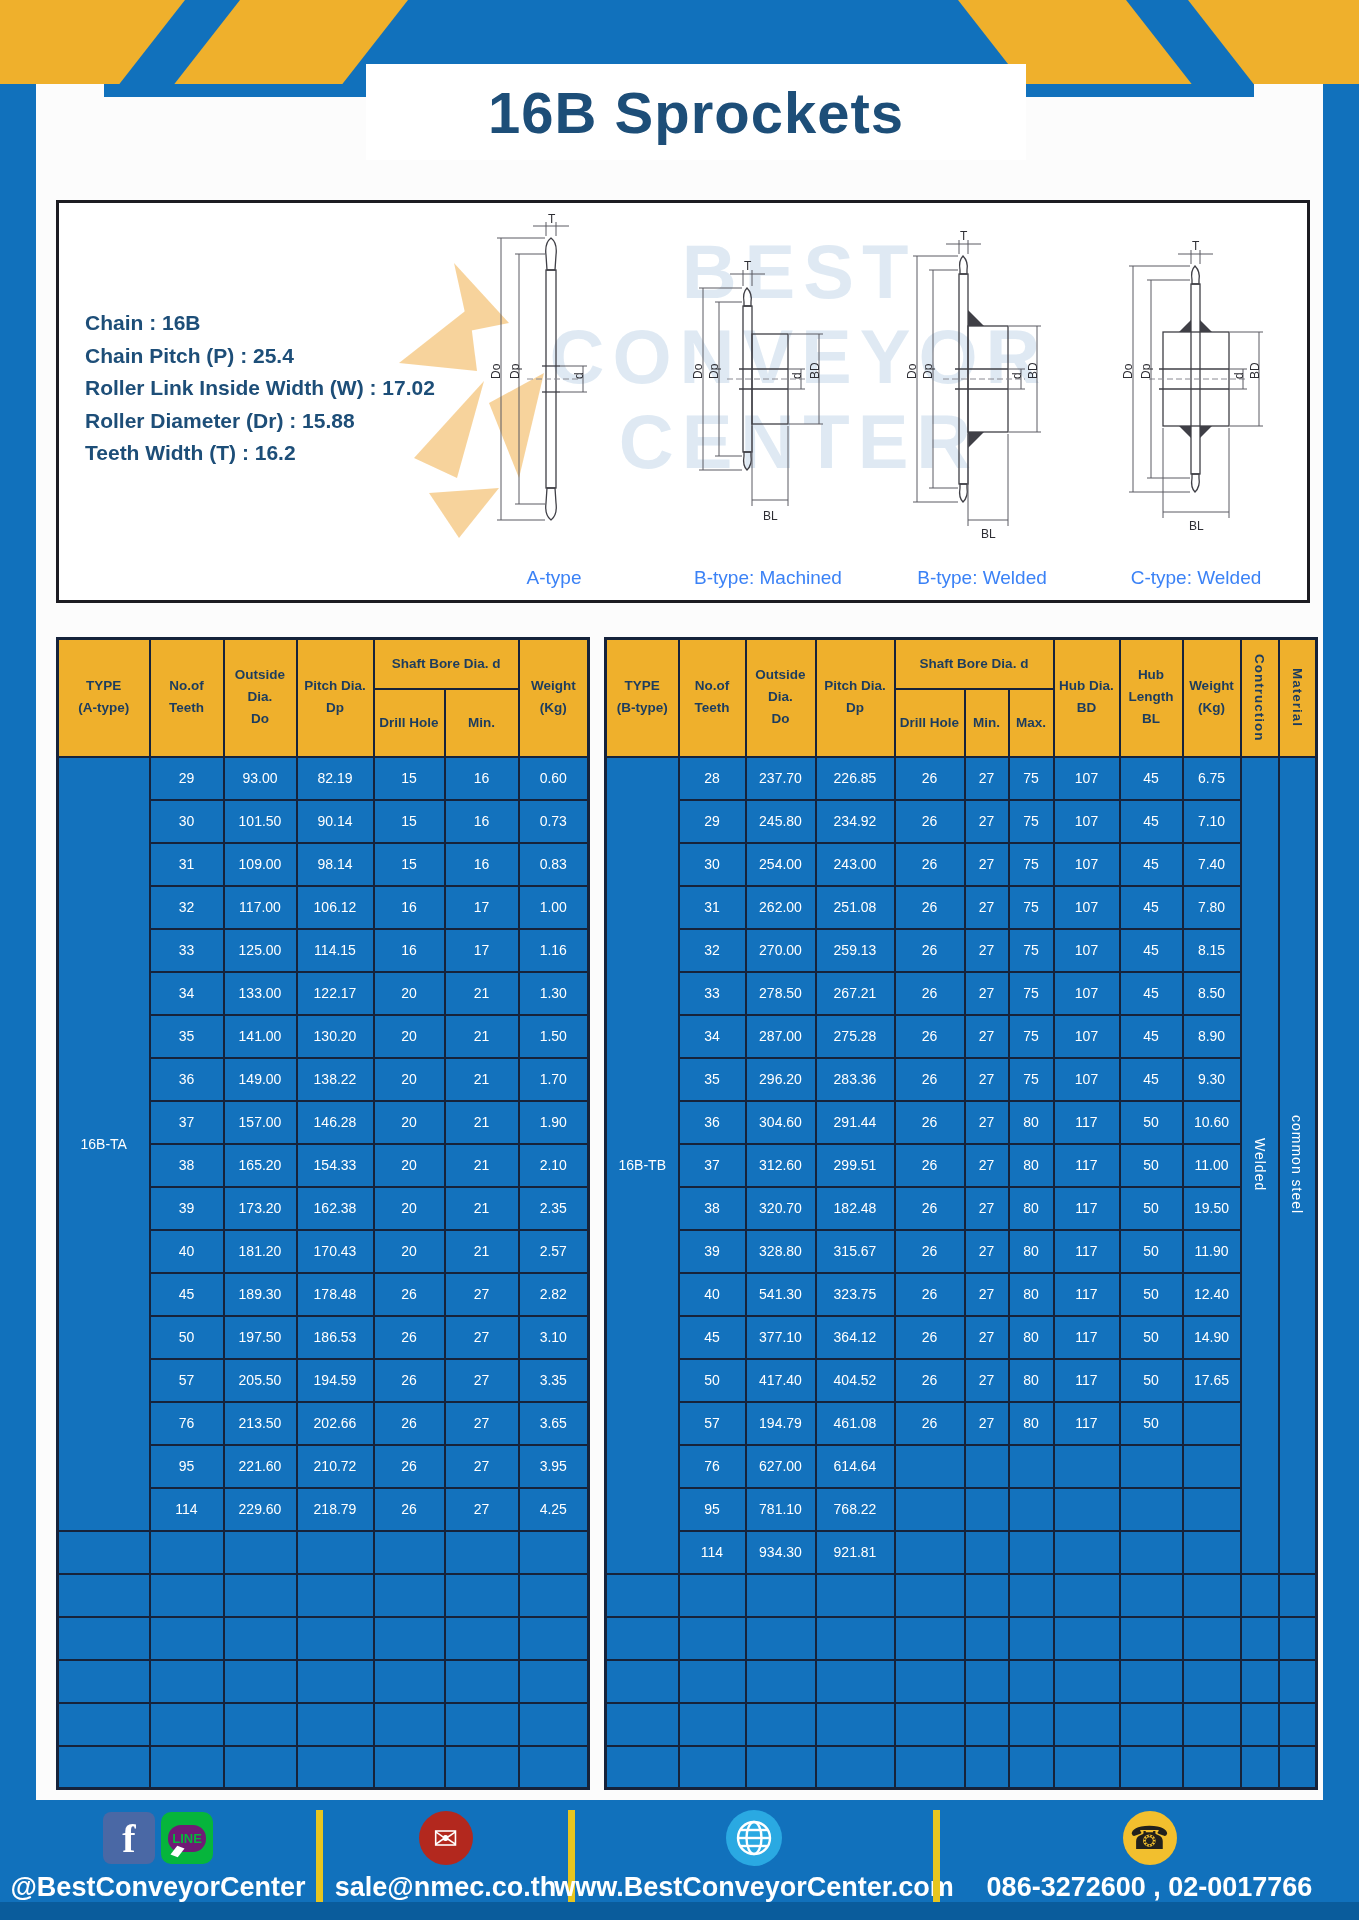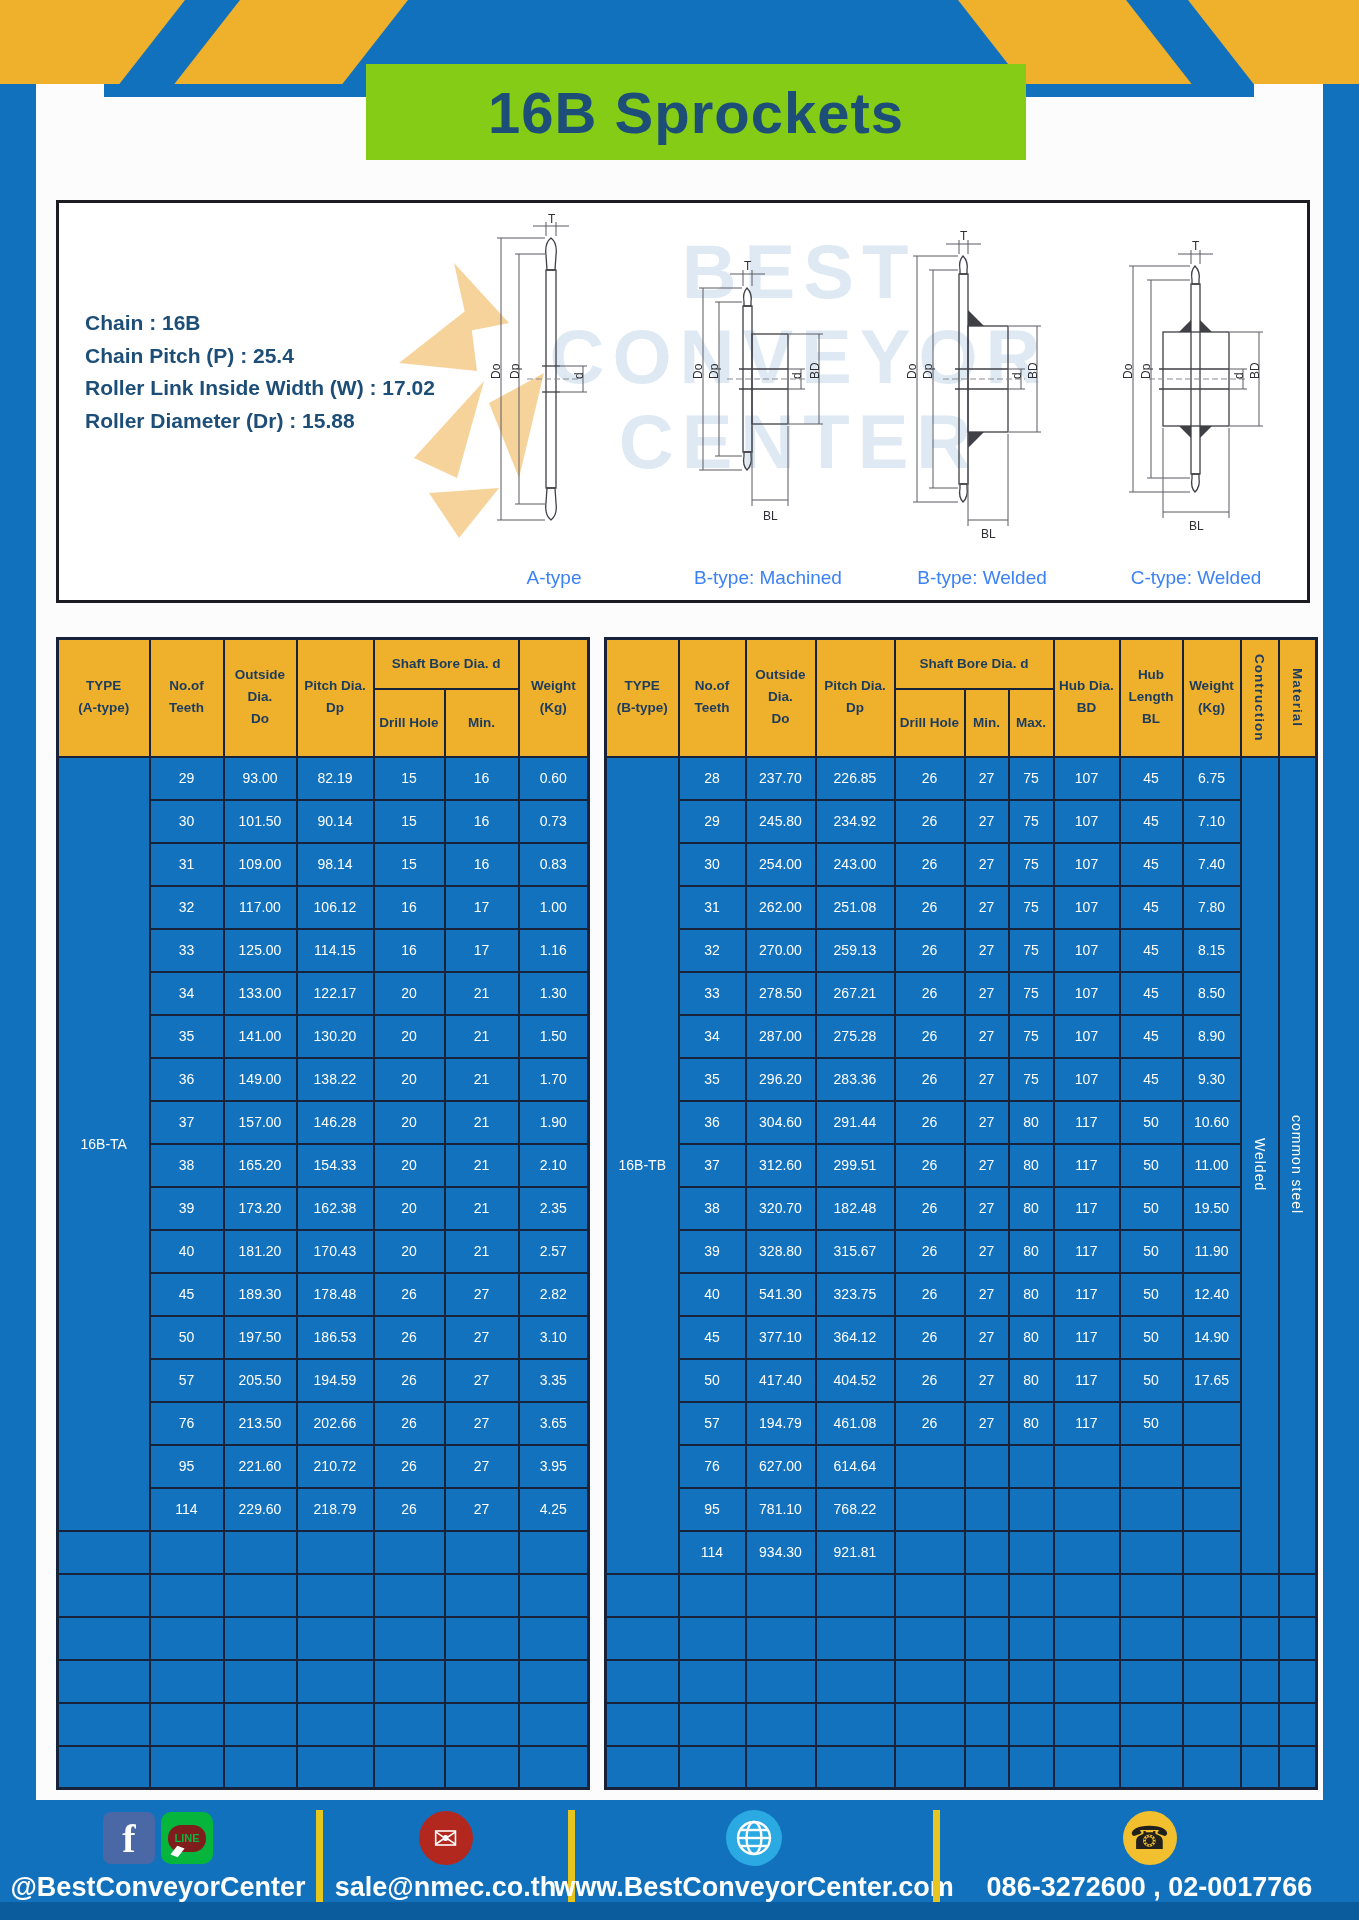--- a/index.html
+++ b/index.html
@@ -9,21 +9,21 @@
     font-family:"Liberation Sans", sans-serif;
   }
   
   .white-page{position:absolute;left:36px;top:44px;width:1287px;height:1756px;background:#fcfcfc;}
   .top-band{position:absolute;left:104px;top:0;width:1150px;height:97px;background:#1171bc;}
   .stripe{position:absolute;top:0;height:84px;background:#efb02c;transform-origin:0 0;}
   .s1{left:-30px;width:215px;transform:skewX(-38deg);}
   .s2{left:240px;width:168px;transform:skewX(-38deg);}
   .s3{left:958px;width:168px;transform-origin:100% 0;transform:skewX(38deg);}
   .s4{left:1188px;width:215px;transform-origin:100% 0;transform:skewX(38deg);}
-  .title-banner{position:absolute;left:366px;top:64px;width:660px;height:96px;background:#84cc16;
+  .title-banner{position:absolute;left:366px;top:64px;width:660px;height:96px;background:#ffffff;
     display:flex;align-items:center;justify-content:center;}
   .title-banner h1{margin:0;font-size:58px;font-weight:bold;color:#1d4e78;letter-spacing:1px;}
 
   
   .panel{position:absolute;left:56px;top:200px;width:1254px;height:403px;background:#ffffff;
     border:3px solid #1c1c22;box-sizing:border-box;}
   .specs{position:absolute;left:26px;top:104px;color:#1d4e78;font-size:21px;font-weight:bold;line-height:1.55;z-index:2;white-space:nowrap;}
   .wm-text{position:absolute;left:350px;top:26px;width:780px;text-align:center;z-index:0;
     font-size:76px;font-weight:bold;color:#c5d8ea;opacity:.55;letter-spacing:8px;line-height:1.12;}
   .wm-logo{position:absolute;left:300px;top:50px;z-index:0;opacity:.5;}
@@ -54,22 +54,22 @@
   
   .footer{position:absolute;left:0;top:1800px;width:1359px;height:120px;background:#1171bc;display:flex;}
   .f-item{display:flex;flex-direction:column;align-items:center;justify-content:flex-start;padding-top:10px;box-sizing:border-box;}
   .f-i1{width:316px;} .f-i2{width:245px;} .f-i3{width:358px;} .f-i4{flex:1;}
   .f-div{width:7px;background:#e7c51f;margin:10px 0 16px 0;}
   .f-text{font-size:27px;font-weight:bold;color:#ffffff;margin-top:6px;white-space:nowrap;}
   .icons-row{display:flex;gap:6px;align-items:center;height:56px;}
   .icn{width:52px;height:52px;display:flex;align-items:center;justify-content:center;box-sizing:border-box;}
   .fb{background:#4a68a5;border-radius:8px;color:#fff;font-size:40px;font-weight:bold;font-family:"Liberation Serif",serif;}
   .line-badge{background:#06b53c;border-radius:10px;position:relative;}
-  .line-bubble{width:38px;height:27px;background:#7f1d1d;border-radius:13px;display:flex;align-items:center;justify-content:center;
-    color:#06b53c;font-size:11px;font-weight:bold;letter-spacing:0;}
+  .line-bubble{width:38px;height:27px;background:#701a75;border-radius:13px;display:flex;align-items:center;justify-content:center;
+    color:#06b53c;font-size:13px;font-weight:bold;letter-spacing:0;}
   .line-tail{position:absolute;left:12px;bottom:8px;width:9px;height:9px;background:#fff;transform:skewX(-25deg) rotate(18deg);}
   .round{border-radius:50%;}
   .mail{background:#b3281e;color:#fff;font-size:30px;width:54px;height:54px;}
   .globe{background:#2aa9e2;width:56px;height:56px;}
   .phone{background:#f2bf2e;color:#22201c;font-size:32px;width:54px;height:54px;}
   .bottom-strip{position:absolute;left:0;top:1902px;width:1359px;height:18px;background:#0a5c9c;}
 </style>
 </head>
 <body>
 
@@ -99,20 +99,21 @@
       <div>BEST</div>
       <div>CONVEYOR</div>
       <div>CENTER</div>
     </div>
 
     <div class="specs">
       <div>Chain : 16B</div>
       <div>Chain Pitch (P) : 25.4</div>
       <div>Roller Link Inside Width (W) : 17.02</div>
       <div>Roller Diameter (Dr) : 15.88</div>
+      <div>Teeth Width (T) : 16.2</div>
     </div>
 
     <div class="drawings">
 
       <div class="fig">
         <svg width="150" height="332" viewBox="0 0 150 330">
           <path class="dwg" d="M72,24 C68,27 66,33 67,41 L68,56 L76,56 L77,41 C78,33 76,27 72,24 Z"></path>
           <rect class="dwg" x="67" y="56" width="10" height="218"></rect>
           <path class="dwg" d="M72,306 C68,303 66,297 67,289 L68,274 L76,274 L77,289 C78,297 76,303 72,306 Z"></path>
           <line class="dwg" x1="63" y1="152" x2="81" y2="152"></line>

